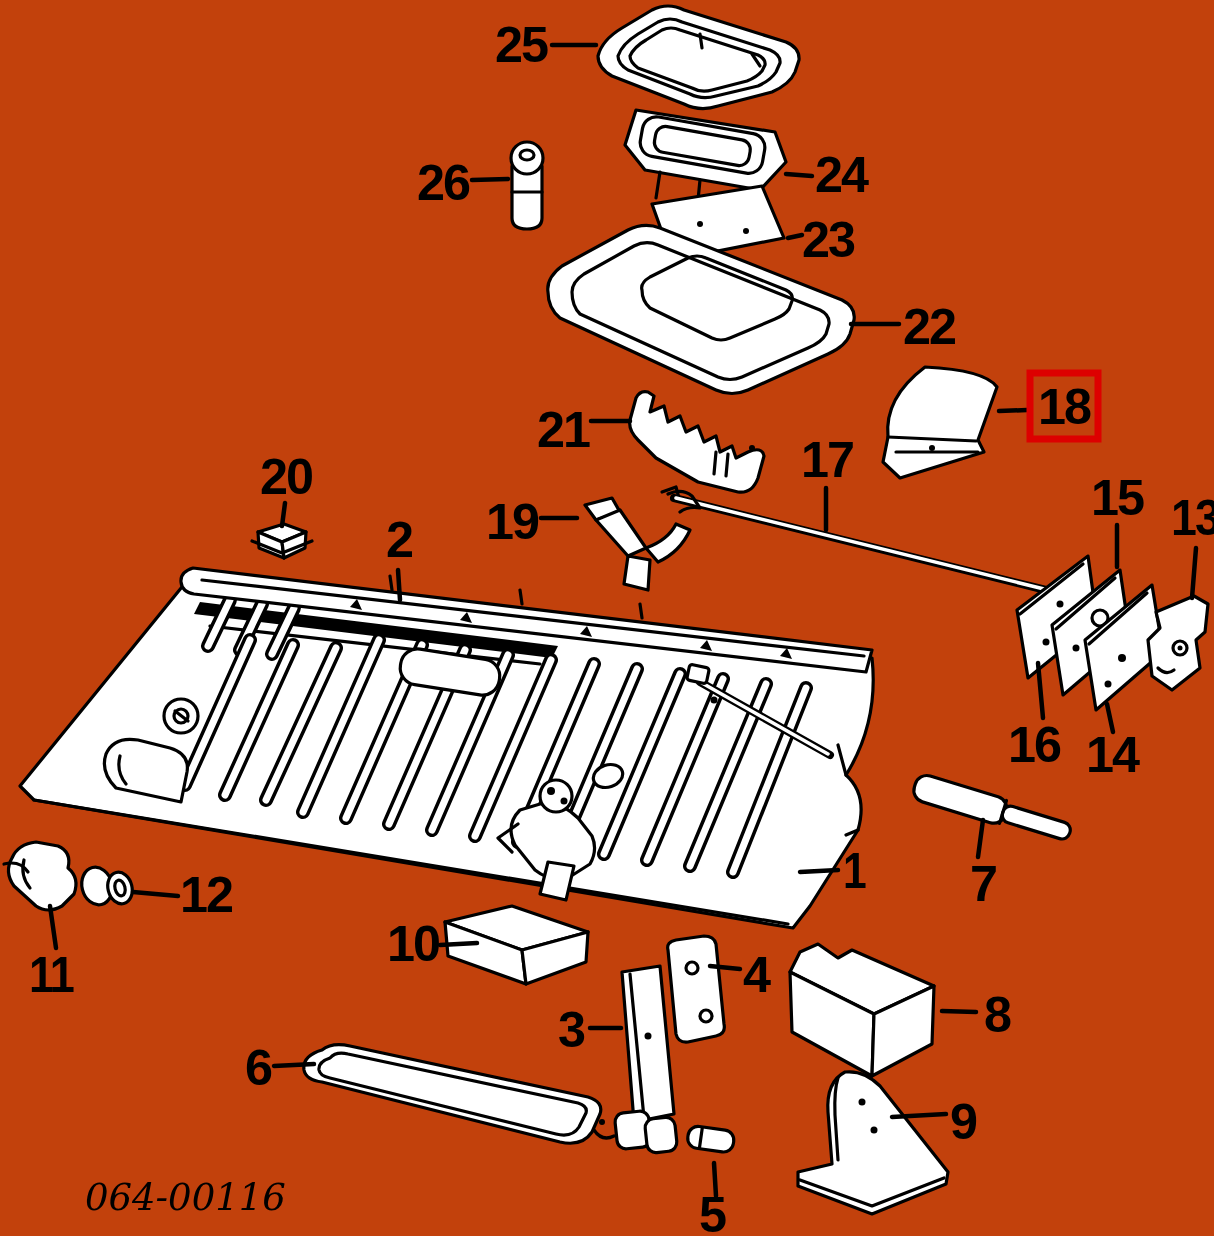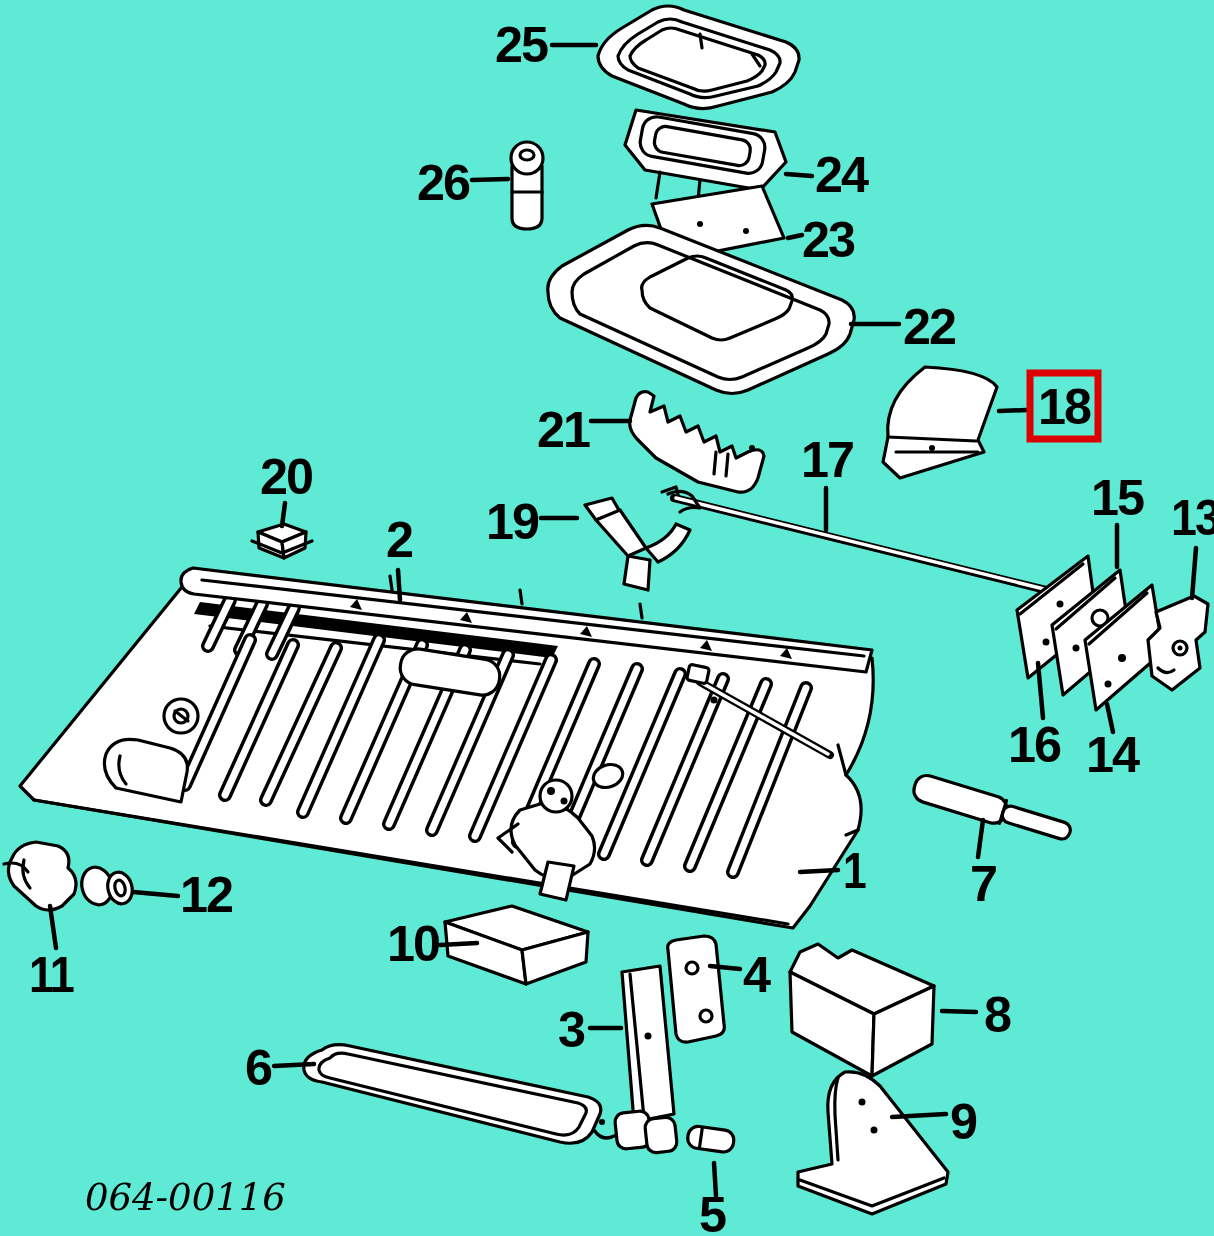--- a/index.html
+++ b/index.html
@@ -1,16 +1,16 @@
 <!DOCTYPE html>
 <html><head>
 <meta charset="utf-8">
 <style>
   html,body{margin:0;padding:0;background:#ffffff;}
-  .stage{position:relative;width:1214px;height:1236px;background:#5eead4;overflow:hidden;
+  .stage{position:relative;width:1214px;height:1236px;background:#c2410c;overflow:hidden;
          font-family:"Liberation Sans", sans-serif;}
   svg{display:block;}
   .part-label{font-family:"Liberation Sans", sans-serif;font-weight:bold;font-size:50px;
               fill:#000;letter-spacing:-2px;}
   .code-text{font-family:"DejaVu Serif", serif;font-style:italic;font-size:37px;fill:#000;}
   .ln{stroke:#000;stroke-width:3.2;fill:none;stroke-linejoin:round;stroke-linecap:round;}
   .lnf{stroke:#000;stroke-width:3.2;fill:#fff;stroke-linejoin:round;stroke-linecap:round;}
   .leader{stroke:#000;stroke-width:4.5;fill:none;stroke-linecap:round;}
   .slot-out{stroke:#000;stroke-width:14;stroke-linecap:round;}
   .slot-in{stroke:#fff;stroke-width:7;stroke-linecap:round;}

